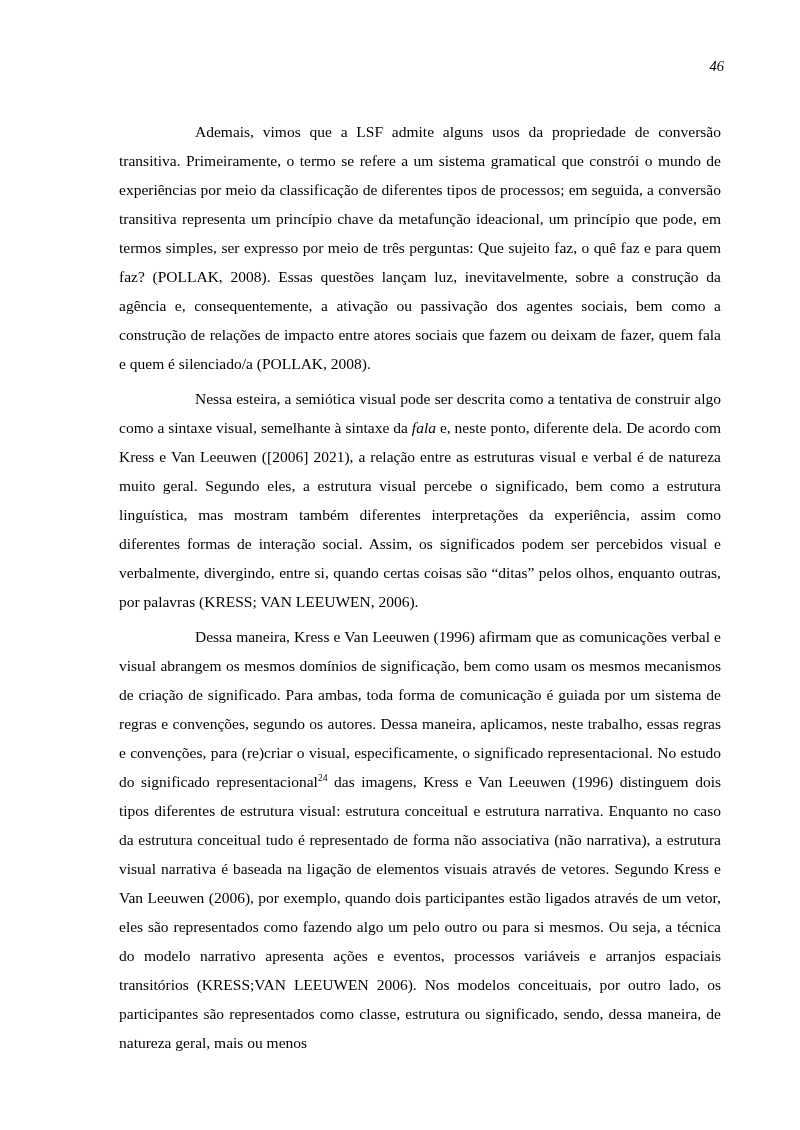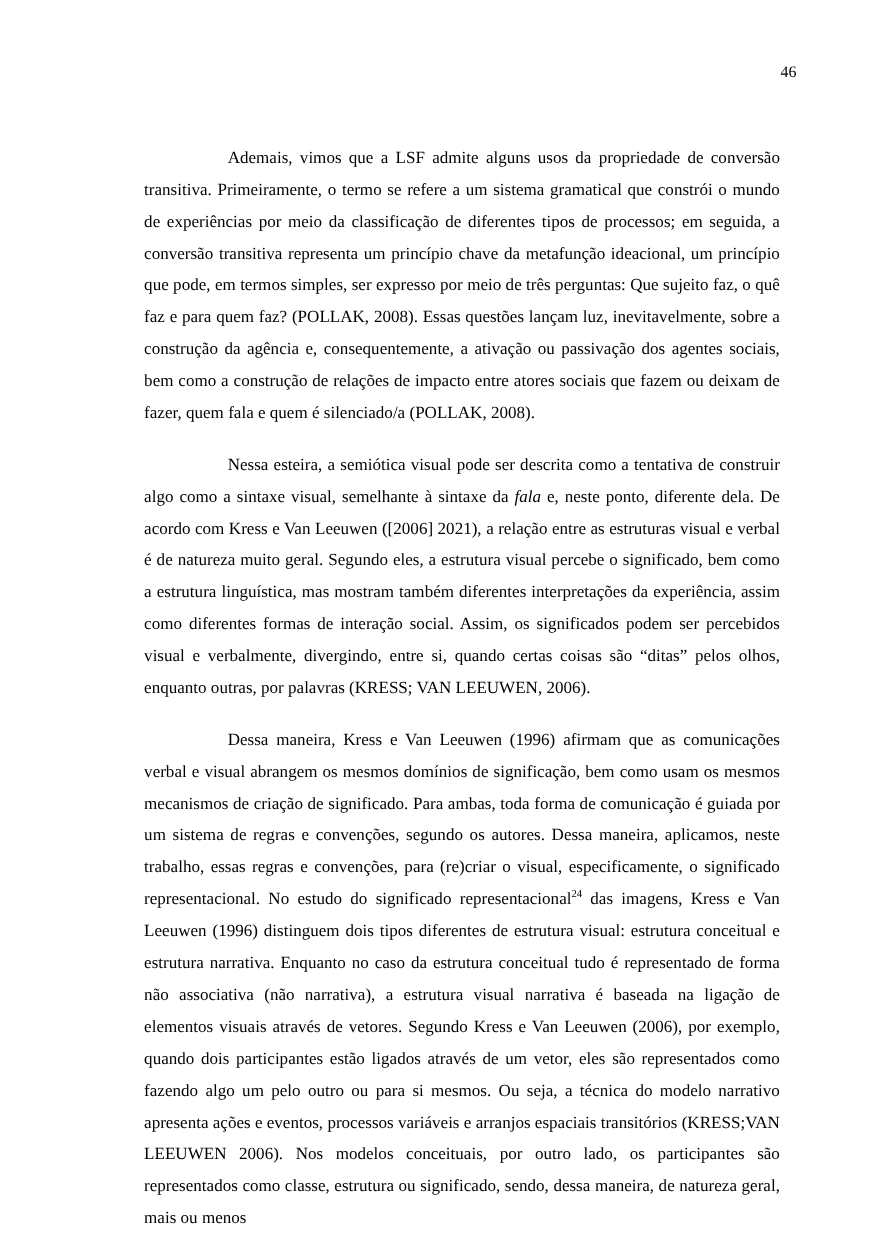--- a/index.html
+++ b/index.html
@@ -15,33 +15,34 @@
     color: #000000;
     font-family: "Liberation Serif", "DejaVu Serif", serif;
     overflow: hidden;
   }
   .page-number {
     position: absolute;
     top: 58px;
     right: 76px;
     font-size: 14.5px;
     color: #000000;
+    font-style: italic;
   }
   .text-block {
     position: absolute;
     top: 111px;
     left: 113px;
     right: 73px;
     text-align: justify;
     font-size: 15.5px;
     line-height: 29px;
     color: #000000;
   }
   .text-block p {
-    margin: 18px;
+    margin: 6px;
     padding: 0;
     text-indent: 76px;
   }
   .text-block em {
   }
   sup.fn-ref {
     font-size: 0.62em;
     vertical-align: super;
     line-height: 0;
   }

